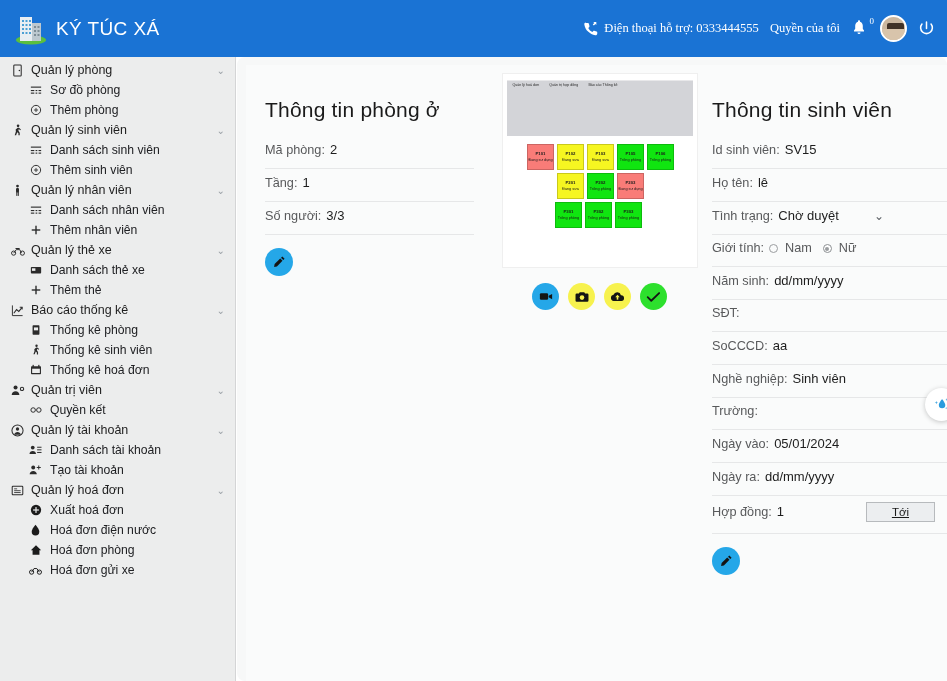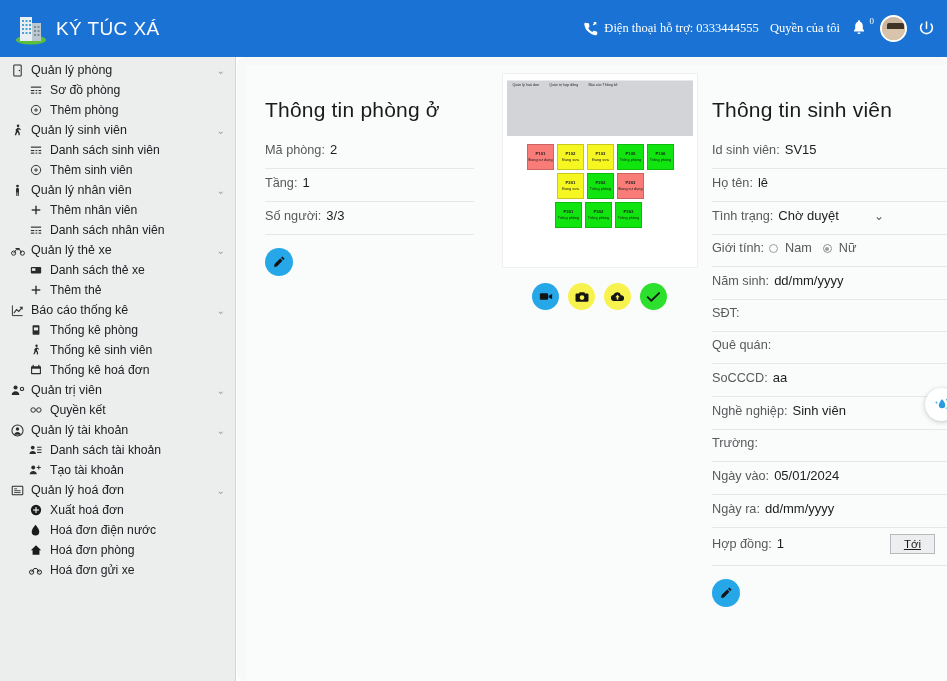--- a/index.html
+++ b/index.html
@@ -191,21 +191,21 @@
   .radio.on { border-color: #8d9093; background: #fff; }
   .radio.on::after {
     content: ""; position: absolute; inset: 1.5px;
     border-radius: 50%; background: #9a9da0;
   }
   .sel-chev { margin-left: 30px; color: #5f6368; font-size: 12px; }
   .go-btn {
     margin-left: auto;
     background: #eceef0; border: 1px solid #b7babd;
     font-size: 11.5px; color: #1a1a1a;
-    padding: 3px 13px; cursor: pointer;
+    padding: 3px 25px; cursor: pointer;
     text-decoration: underline;
   }
 
   .chat-fab {
     position: absolute; right: -11px; top: 323px;
     width: 33px; height: 33px; border-radius: 50%;
     background: #ffffff; box-shadow: 0 1px 5px rgba(0,0,0,.22);
     display: flex; align-items: center; justify-content: center;
     cursor: pointer; z-index: 5;
   }
@@ -361,39 +361,39 @@
             <rect x="5.7" y="8.6" width="1.1" height="4.2"></rect>
             <rect x="7.3" y="8.6" width="1.1" height="4.2"></rect>
           </svg>
       </span>
       <span class="lbl">Quản lý nhân viên</span>
       <span class="chev">⌄</span>
     </div>
     <div class="nav-item">
       <span class="ico">
         <svg width="12" height="12" viewBox="0 0 14 14" fill="#2b2b2b">
-            <rect x="6.2" y="2" width="1.6" height="10"></rect>
-            <rect x="2" y="6.2" width="10" height="1.6"></rect>
-          </svg>
-      </span>
-      <span>Thêm nhân viên</span>
-    </div>
-    <div class="nav-item">
-      <span class="ico">
-        <svg width="12" height="12" viewBox="0 0 14 14" fill="#2b2b2b">
             <rect x="1" y="3" width="12" height="1.3"></rect>
             <rect x="1" y="7" width="4" height="1.3"></rect>
             <rect x="6.5" y="7" width="2" height="1.3"></rect>
             <rect x="10" y="7" width="3" height="1.3"></rect>
             <rect x="1" y="10" width="4" height="1.3"></rect>
             <rect x="6.5" y="10" width="2" height="1.3"></rect>
             <rect x="10" y="10" width="3" height="1.3"></rect>
           </svg>
       </span>
       <span>Danh sách nhân viên</span>
+    </div>
+    <div class="nav-item">
+      <span class="ico">
+        <svg width="12" height="12" viewBox="0 0 14 14" fill="#2b2b2b">
+            <rect x="6.2" y="2" width="1.6" height="10"></rect>
+            <rect x="2" y="6.2" width="10" height="1.6"></rect>
+          </svg>
+      </span>
+      <span>Thêm nhân viên</span>
     </div>
 
     <div class="nav-group">
       <span class="ico">
         <svg width="14" height="13" viewBox="0 0 16 14" fill="#2b2b2b">
             <circle cx="3" cy="10" r="2.4" fill="none" stroke="#2b2b2b" stroke-width="1.1"></circle>
             <circle cx="13" cy="10" r="2.4" fill="none" stroke="#2b2b2b" stroke-width="1.1"></circle>
             <path d="M3 10l3-4h4l2 4" fill="none" stroke="#2b2b2b" stroke-width="1.1"></path>
             <rect x="5" y="4" width="5" height="1.4" rx=".6"></rect>
           </svg>
@@ -723,24 +723,20 @@
         <div class="field-row">
           <span>Năm sinh:</span>
           <span class="field-val">dd/mm/yyyy</span>
         </div>
 
         <div class="field-row">
           <span>SĐT:</span>
           <span class="field-val"></span>
         </div>
 
-        <div class="field-row">
-          <span>Quê quán:</span>
-          <span class="field-val"></span>
-        </div>
 
         <div class="field-row">
           <span>SoCCCD:</span>
           <span class="field-val">aa</span>
         </div>
 
         <div class="field-row">
           <span>Nghề nghiệp:</span>
           <span class="field-val">Sinh viên</span>
         </div>

